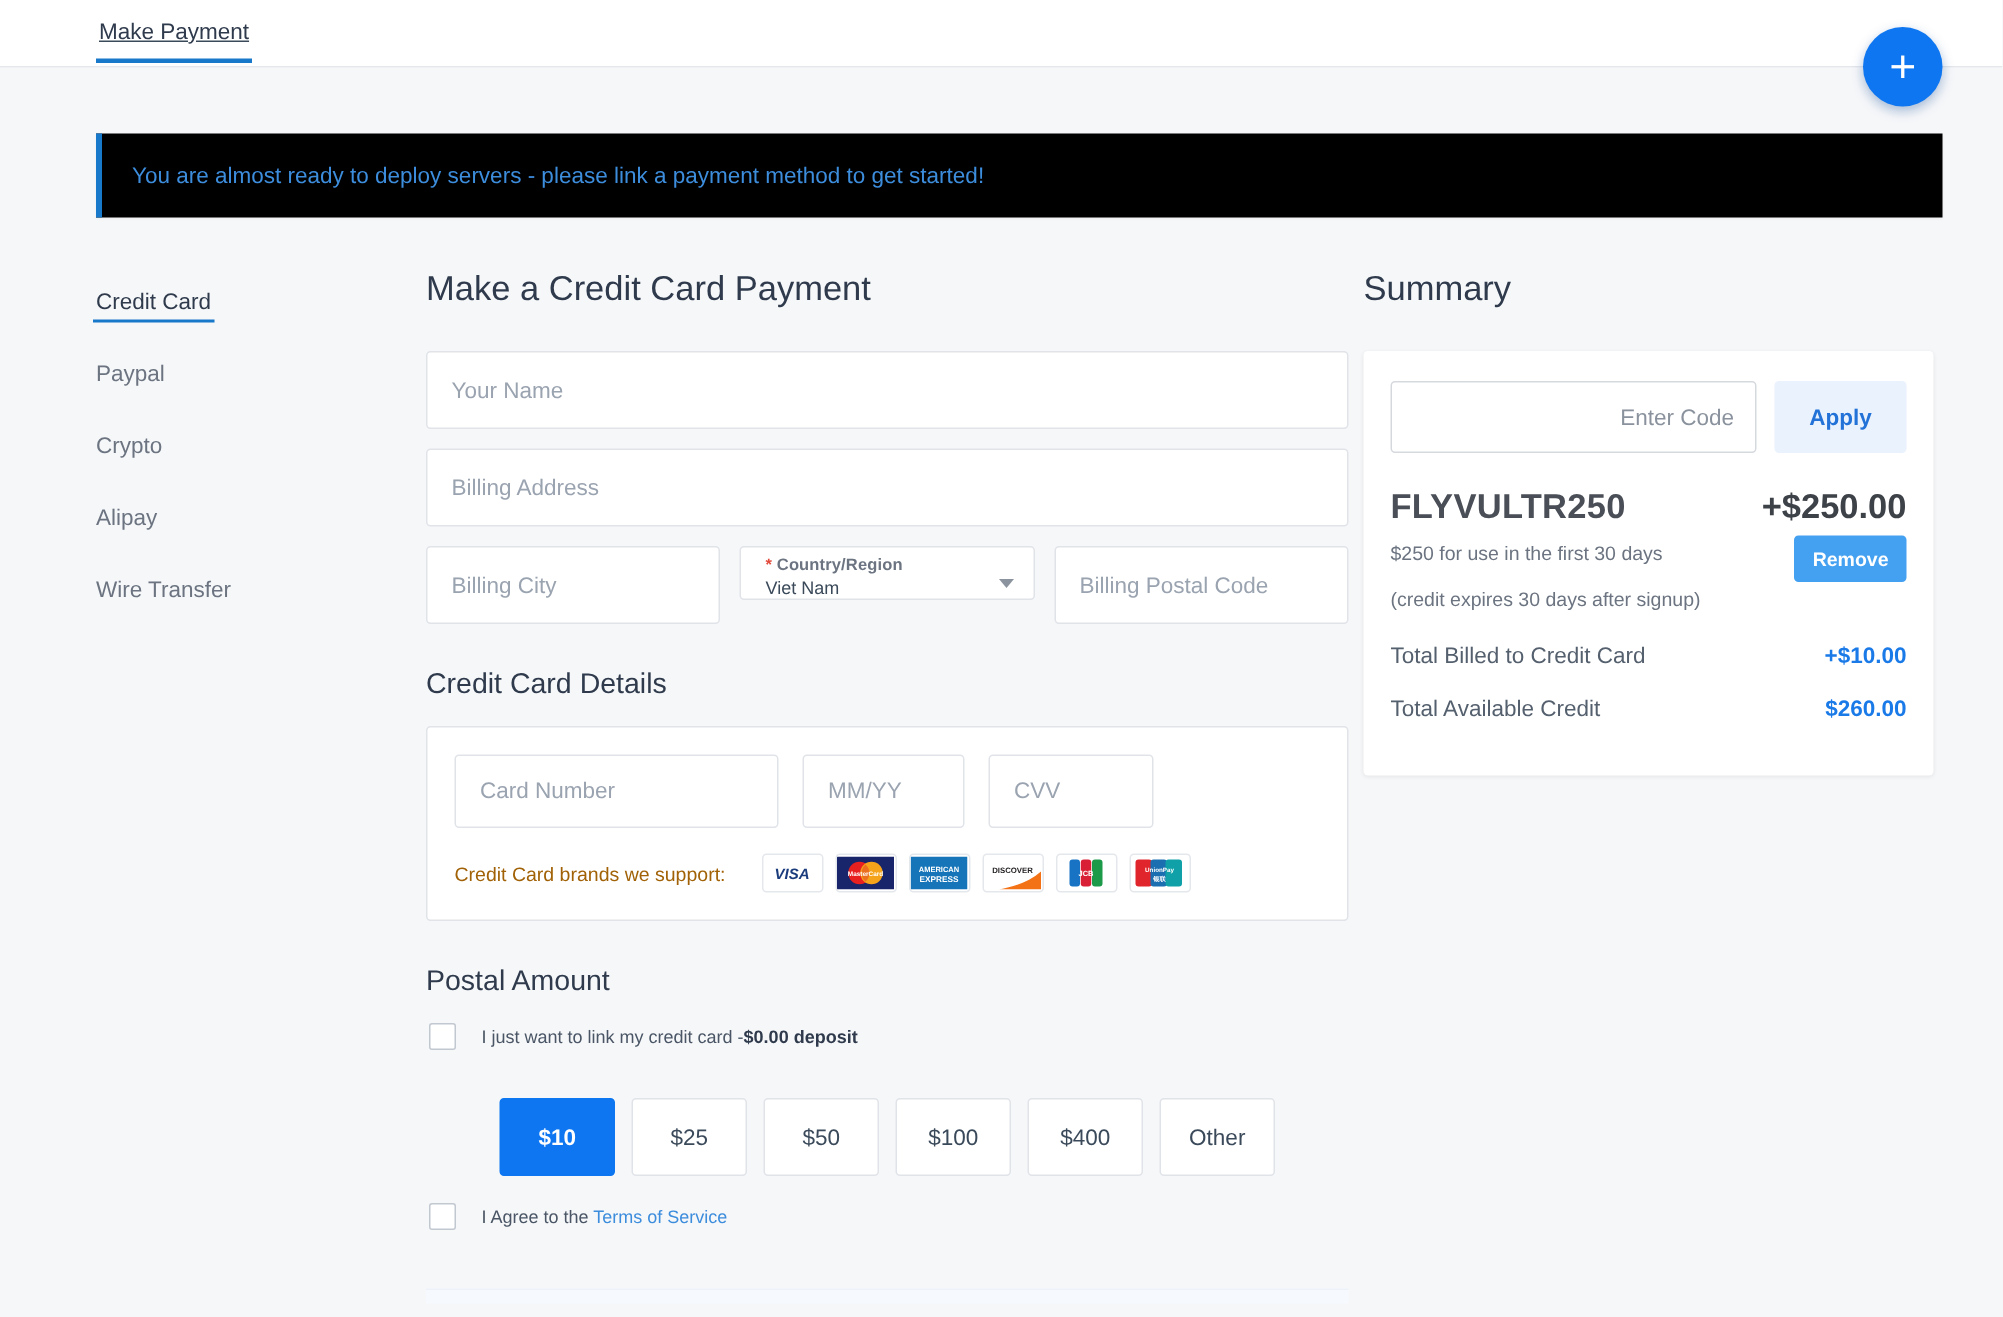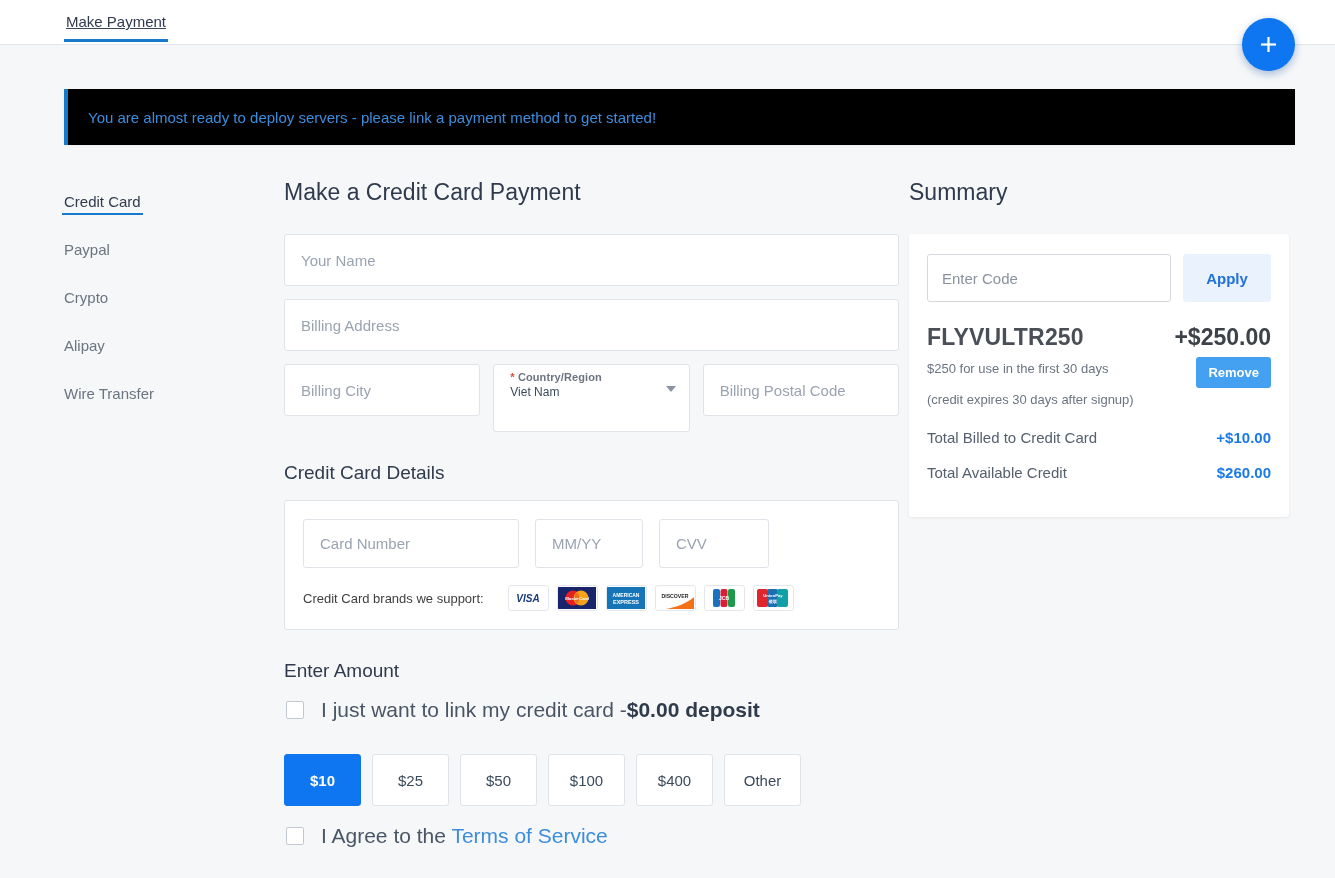--- a/index.html
+++ b/index.html
@@ -116,21 +116,21 @@
     font-family: "Liberation Sans", sans-serif;
     outline: none;
   }
   .field::placeholder { color: #9aa3b0; }
   .mb { margin-bottom: 13px; }
 
   .row3 { display: flex; gap: 13px; }
   .row3 > * { flex: 1 1 0; }
 
   .select-box {
-    height: 68px;
+    height: 36px;
     border: 1px solid #e0e3e8;
     border-radius: 3px;
     background: #fff;
     position: relative;
     padding: 6px 16px 0 16px;
   }
   .select-label { font-size: 11px; font-weight: bold; color: #6b7480; letter-spacing: .1px; }
   .req { color: #e24a3b; }
   .select-value { font-size: 12px; color: #3b4a5a; margin-top: 2px; }
   .caret {
@@ -151,46 +151,46 @@
   .cc-row { display: flex; gap: 16px; }
   .cc-num { flex: 0 0 216px; }
   .cc-exp { flex: 0 0 108px; }
   .cc-cvv { flex: 0 0 110px; }
   .cc-row .field { height: 49px; }
 
   .brands-row {
     display: flex; align-items: center;
     margin-top: 17px;
   }
-  .brands-label { font-size: 13px; color: #404040; }
+  .brands-label { font-size: 13px; color: #a16207; }
   .brands { display: flex; gap: 8px; margin-left: 24px; }
   .brand {
     width: 41px; height: 26px;
     border: 1px solid #e4e7eb;
     border-radius: 3px;
     background: #fff;
     display: flex; align-items: center; justify-content: center;
     overflow: hidden;
   }
 
   
   .chk-line { display: flex; align-items: center; margin: 16px 0 0 2px; }
   .chkbox {
     width: 18px; height: 18px;
     border: 1px solid #c2c8d0;
     border-radius: 2px;
     background: #fff;
     flex: none;
     cursor: pointer;
   }
-  .chk-text { font-size: 21px; color: #4a5666; margin-left: 17px; }
+  .chk-text { font-size: 12px; color: #4a5666; margin-left: 17px; }
   .chk-text b { color: #2f3b4d; }
   .tos-link { color: #3d8ddd; }
 
-  .amounts { display: flex; gap: 11px; margin-top: 32px; }
+  .amounts { display: flex; gap: 11px; margin-top: 32px; justify-content: center; }
   .amt {
     width: 77px; height: 52px;
     border: 1px solid #e0e3e8;
     border-radius: 3px;
     background: #fff;
     display: flex; align-items: center; justify-content: center;
     font-size: 15px; color: #3b4a5a;
     cursor: pointer;
   }
   .amt.sel {
@@ -219,20 +219,21 @@
   .code-input {
     flex: 1;
     height: 48px;
     border: 1px solid #d5d9de;
     border-radius: 3px;
     padding: 0 14px;
     font-size: 15px;
     color: #3b4a5a;
     font-family: "Liberation Sans", sans-serif;
     outline: none;
+    text-align: right;
   }
   .code-input::placeholder { color: #8a929d; }
   .apply-btn {
     width: 88px; height: 48px;
     background: #eaf2fd;
     border: none; border-radius: 3px;
     color: #2272d8; font-weight: bold; font-size: 15px;
     font-family: "Liberation Sans", sans-serif;
     cursor: pointer;
   }
@@ -378,21 +379,21 @@
               <rect x="23" y="2" width="11" height="18" rx="2" fill="#0fa0a8"></rect>
               <text x="19" y="10" font-family="Liberation Sans, sans-serif" font-size="4.2" font-weight="bold" fill="#ffffff" text-anchor="middle">UnionPay</text>
               <text x="19" y="16" font-family="Liberation Sans, sans-serif" font-size="4.2" font-weight="bold" fill="#ffffff" text-anchor="middle">银联</text>
             </svg>
           </div>
 
         </div>
       </div>
     </div>
 
-    <h3 class="sub-title">Enter Amount</h3>
+    <h3 class="sub-title">Postal Amount</h3>
 
     <div class="chk-line">
       <div class="chkbox"></div>
       <div class="chk-text">
         <span>I just want to link my credit card -</span><b>$0.00 deposit</b>
       </div>
     </div>
 
     <div class="amounts">
       <div class="amt sel">

